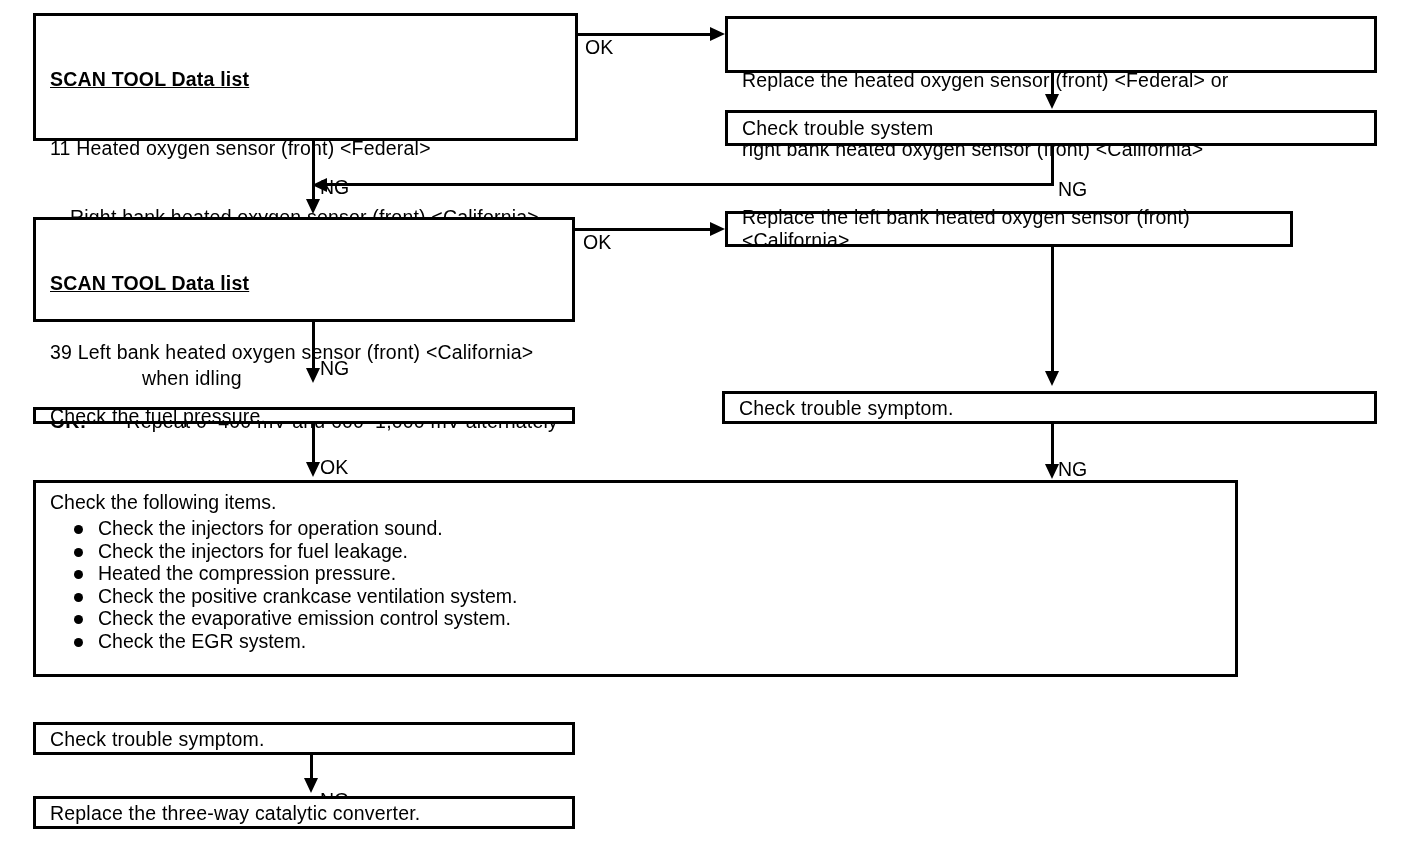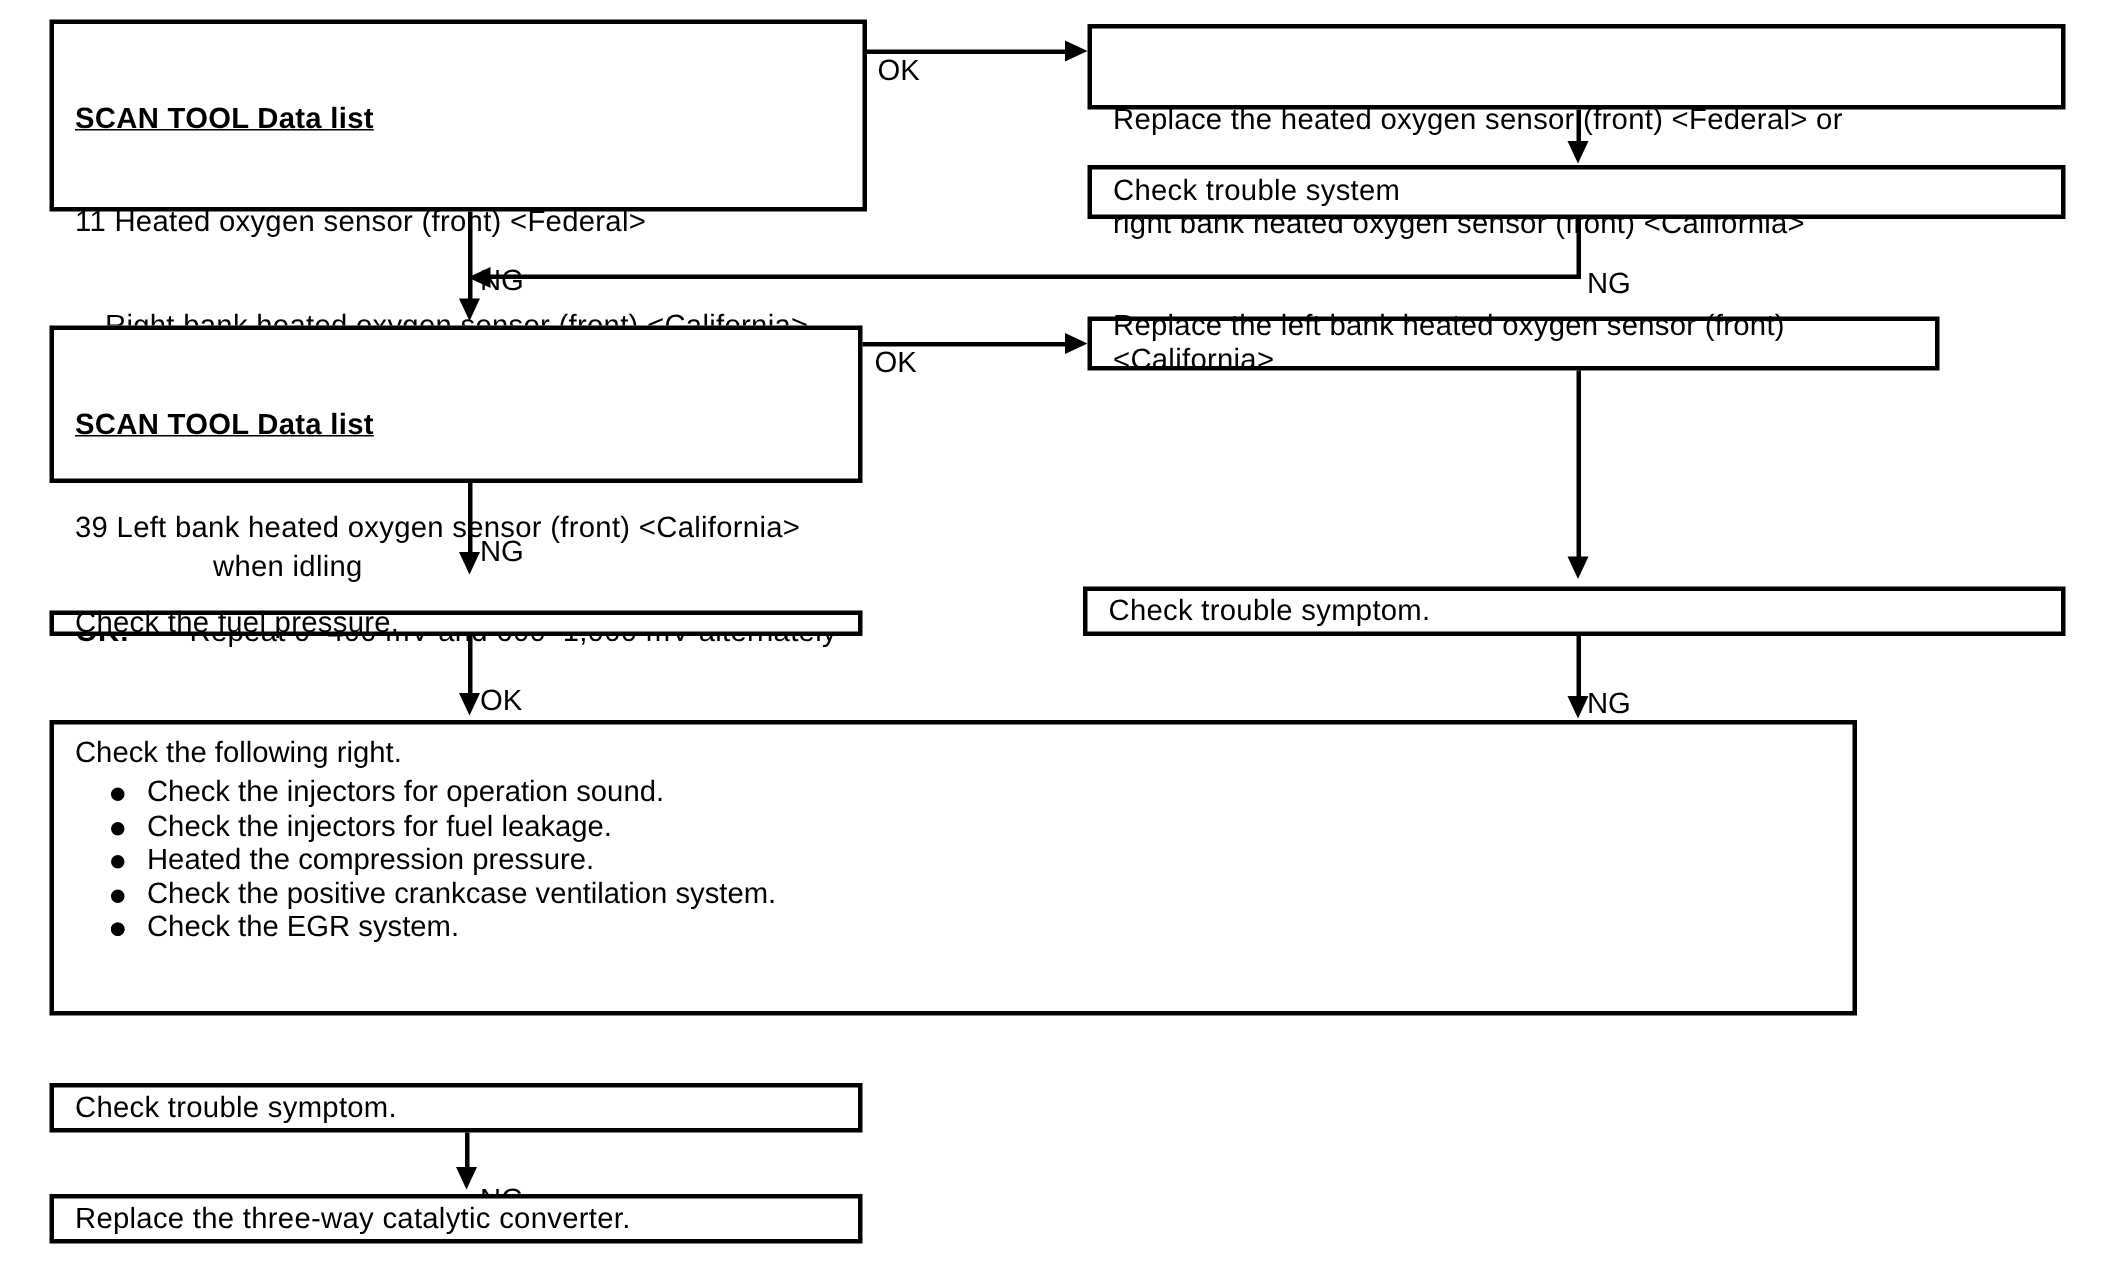--- a/index.html
+++ b/index.html
@@ -192,27 +192,27 @@
 
   <div class="vline" style="left:312px; top:422px; height:43px;"></div>
   <div class="arrow-down" style="left:306px; top:462px;"></div>
   <div class="edge-label" style="left:320px; top:428px;">OK</div>
 
   <div class="vline" style="left:1051px; top:424px; height:44px;"></div>
   <div class="arrow-down" style="left:1045px; top:464px;"></div>
   <div class="edge-label" style="left:1058px; top:430px;">NG</div>
 
   <div class="box" style="left:33px; top:480px; width:1205px; height:197px;">
-    <div class="check-head">Check the following right.</div>
+    <div class="check-head">Check the following items.</div>
     <ul class="check-list">
       <li><span class="bullet"></span><span>Check the injectors for operation sound.</span></li>
       <li><span class="bullet"></span><span>Check the injectors for fuel leakage.</span></li>
       <li><span class="bullet"></span><span>Heated the compression pressure.</span></li>
       <li><span class="bullet"></span><span>Check the positive crankcase ventilation system.</span></li>
-      <li><span class="bullet"></span></li>
+      <li><span class="bullet"></span><span>Check the evaporative emission control system.</span></li>
       <li><span class="bullet"></span><span>Check the EGR system.</span></li>
     </ul>
   </div>
 
   <div class="box" style="left:33px; top:722px; width:542px; height:33px;">
     <div class="txt one-line">Check trouble symptom.</div>
   </div>
 
   <div class="vline" style="left:310px; top:755px; height:28px;"></div>
   <div class="arrow-down" style="left:304px; top:778px;"></div>

